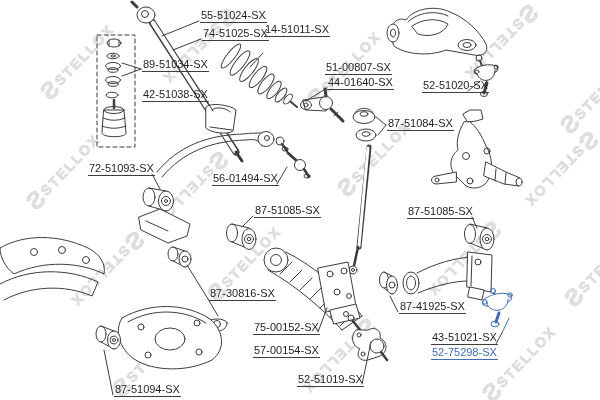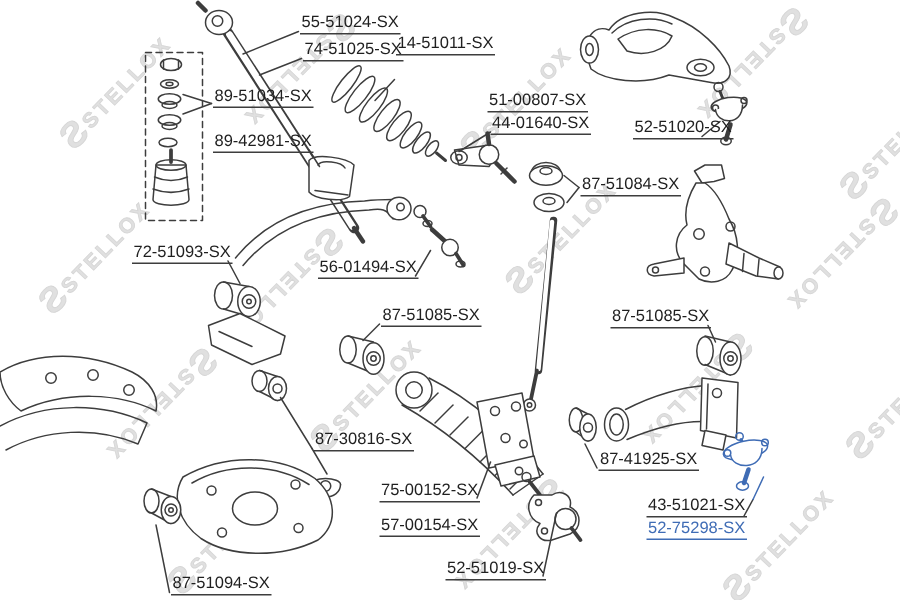--- a/index.html
+++ b/index.html
@@ -380,21 +380,21 @@
       <line class="blue" x1="502" y1="333" x2="509" y2="318"></line>
       <line x1="113" y1="395" x2="104" y2="350"></line>
       <line x1="362" y1="384" x2="371" y2="342"></line>
     </g>
   </svg>
 
   <div class="plabel" style="left:200px;top:9px">55-51024-SX</div>
   <div class="plabel" style="left:202px;top:27px">74-51025-SX</div>
   <div class="plabel" style="left:264px;top:23px">14-51011-SX</div>
   <div class="plabel" style="left:142px;top:58px">89-51034-SX</div>
-  <div class="plabel" style="left:142px;top:88px">89-42981-SX</div>
+  <div class="plabel" style="left:142px;top:88px">42-51038-SX</div>
   <div class="plabel" style="left:325px;top:61px">51-00807-SX</div>
   <div class="plabel" style="left:327px;top:76px">44-01640-SX</div>
   <div class="plabel" style="left:422px;top:79px">52-51020-SX</div>
   <div class="plabel" style="left:387px;top:117px">87-51084-SX</div>
   <div class="plabel" style="left:88px;top:162px">72-51093-SX</div>
   <div class="plabel" style="left:212px;top:172px">56-01494-SX</div>
   <div class="plabel" style="left:254px;top:204px">87-51085-SX</div>
   <div class="plabel" style="left:407px;top:205px">87-51085-SX</div>
   <div class="plabel" style="left:209px;top:287px">87-30816-SX</div>
   <div class="plabel" style="left:253px;top:321px">75-00152-SX</div>

